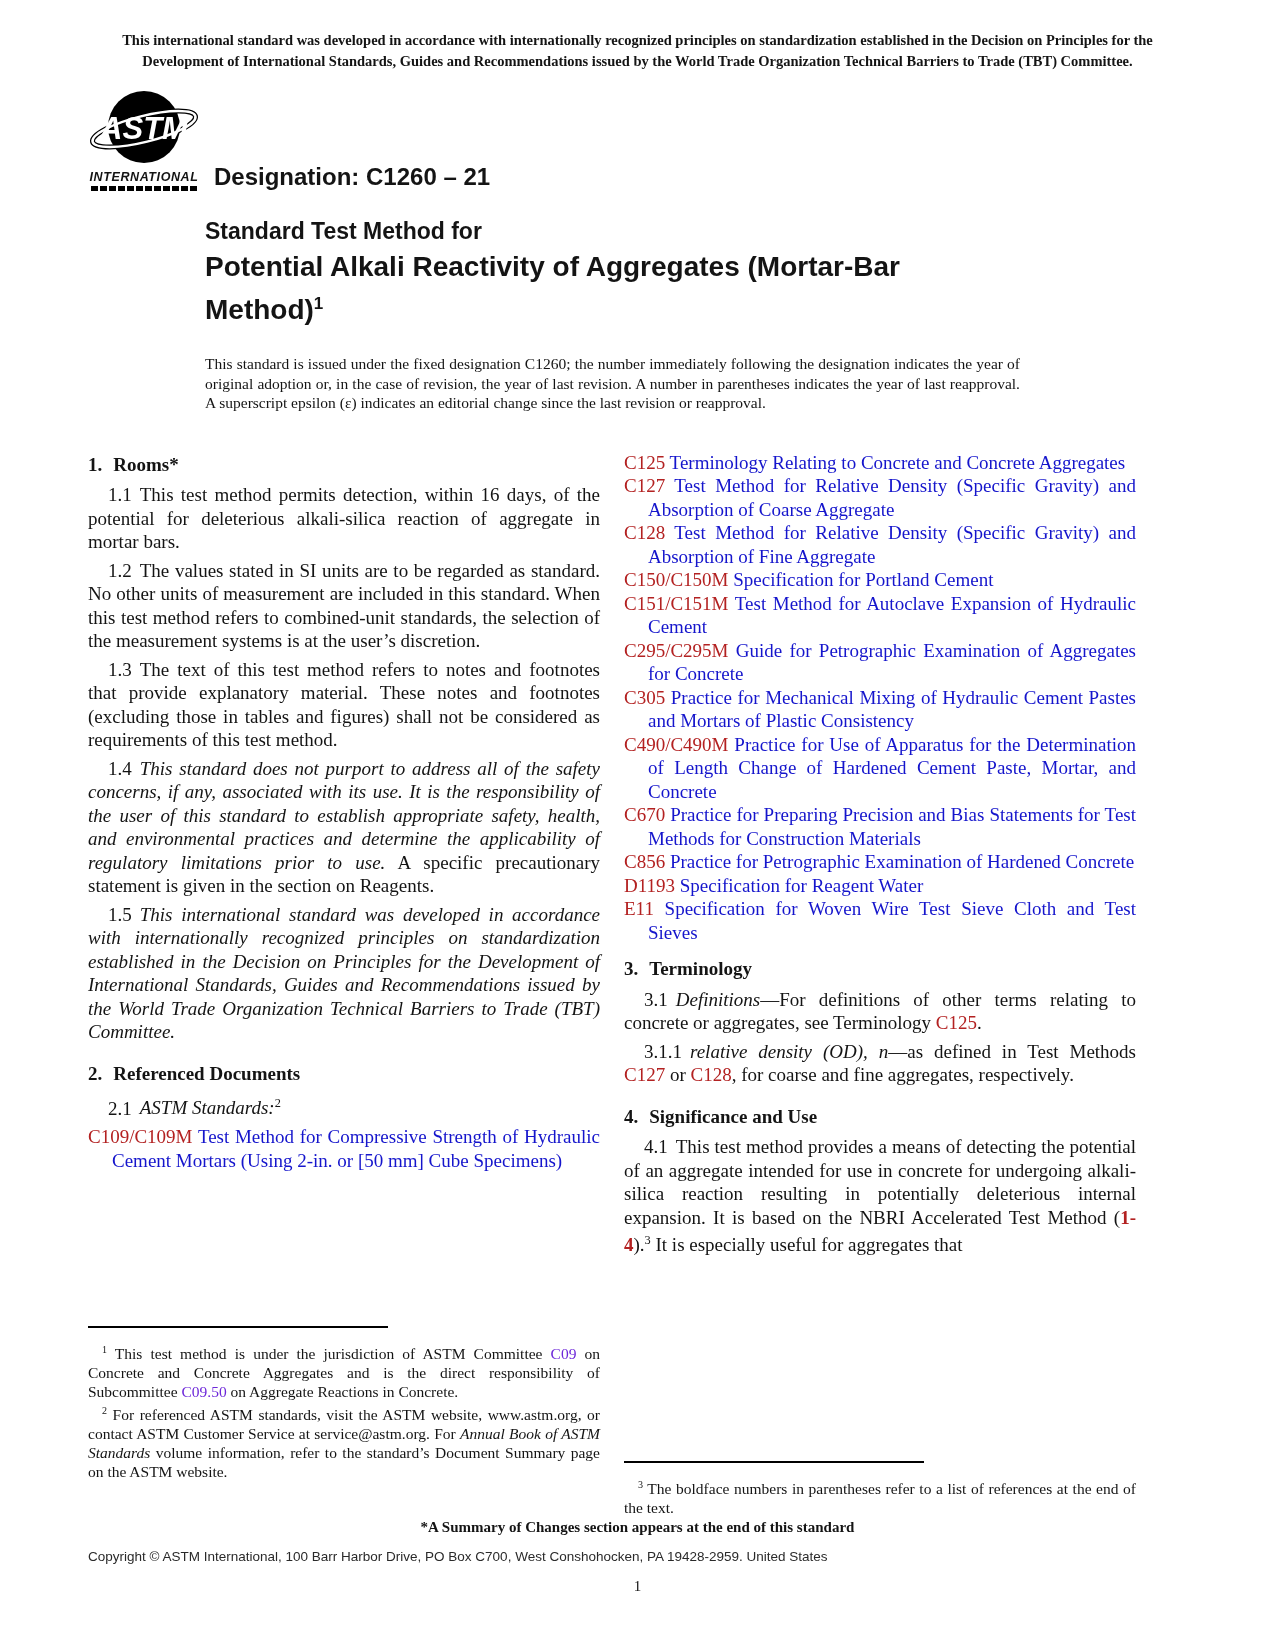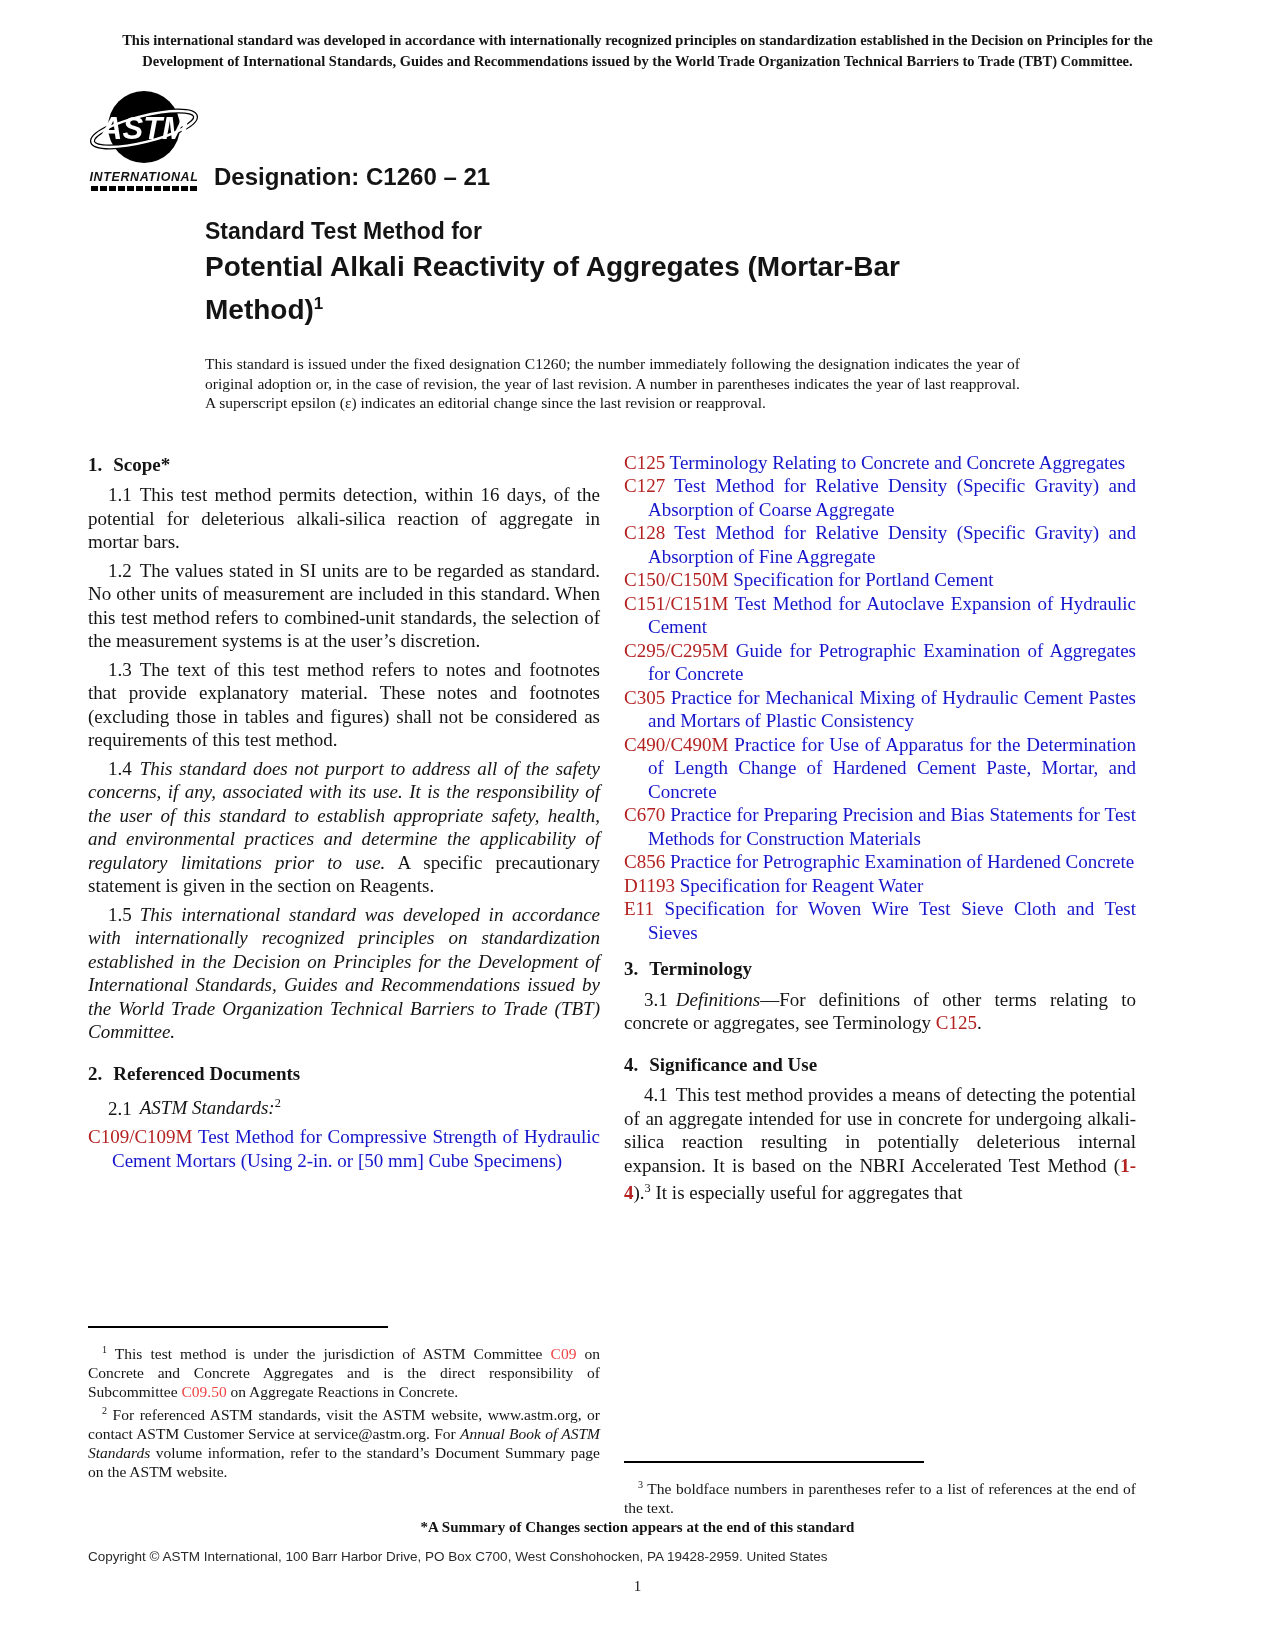--- a/index.html
+++ b/index.html
@@ -77,21 +77,21 @@
   h3.sec-head:first-child { margin-top: 2px; }
   h3.sec-head .sec-num { margin-right: 11px; }
   .col p { margin: 0 0 5px 0; text-indent: 20px; }
   .pnum { margin-right: 8px; }
   .ital { font-style: italic; }
   .ref {
     margin: 0; padding-left: 24px; text-indent: -24px; text-align: justify;
   }
   .ref-code { color: #b32121; }
   .ref-title { color: #1515cc; }
-  .link-blue { color: #ef4444; }
+  .link-blue { color: #6d28d9; }
   .link-red { color: #b32121; }
   .ref-bold-red { color: #b32121; font-weight: bold; }
   .footnotes {
     margin-top: auto;
     font-size: 15.5px;
     line-height: 19px;
     text-align: justify;
   }
   .footnotes.left-fn { margin-bottom: 36px; }
   .fn-rule { width: 300px; border-top: 2.5px solid #000; margin: 0 0 12px 0; }
@@ -133,21 +133,21 @@
 <div class="title-block">
   <div class="title-kicker">Standard Test Method for</div>
   <div class="title-main"><span>Potential Alkali Reactivity of Aggregates (Mortar-Bar Method)</span><sup>1</sup></div>
 </div>
 
 <div class="issued-note">This standard is issued under the fixed designation C1260; the number immediately following the designation indicates the year of original adoption or, in the case of revision, the year of last revision. A number in parentheses indicates the year of last reapproval. A superscript epsilon (ε) indicates an editorial change since the last revision or reapproval.</div>
 
 <div class="columns">
 
   <div class="col">
-    <h3 class="sec-head"><span class="sec-num">1.</span><span>Scope*</span></h3>
+    <h3 class="sec-head"><span class="sec-num">1.</span><span>Rooms*</span></h3>
 
     <p><span class="pnum">1.1</span><span>This test method permits detection, within 16 days, of the potential for deleterious alkali-silica reaction of aggregate in mortar bars.</span></p>
     <p><span class="pnum">1.2</span><span>The values stated in SI units are to be regarded as standard. No other units of measurement are included in this standard. When this test method refers to combined-unit standards, the selection of the measurement systems is at the user’s discretion.</span></p>
     <p><span class="pnum">1.3</span><span>The text of this test method refers to notes and footnotes that provide explanatory material. These notes and footnotes (excluding those in tables and figures) shall not be considered as requirements of this test method.</span></p>
     <p><span class="pnum">1.4</span><span class="ital">This standard does not purport to address all of the safety concerns, if any, associated with its use. It is the responsibility of the user of this standard to establish appropriate safety, health, and environmental practices and determine the applicability of regulatory limitations prior to use.</span><span> A specific precautionary statement is given in the section on Reagents.</span></p>
     <p><span class="pnum">1.5</span><span class="ital">This international standard was developed in accordance with internationally recognized principles on standardization established in the Decision on Principles for the Development of International Standards, Guides and Recommendations issued by the World Trade Organization Technical Barriers to Trade (TBT) Committee.</span></p>
 
     <h3 class="sec-head"><span class="sec-num">2.</span><span>Referenced Documents</span></h3>
 
     <p><span class="pnum">2.1</span><span class="ital">ASTM Standards:</span><sup>2</sup></p>
@@ -172,20 +172,21 @@
     <div class="ref"><span class="ref-code">C490/C490M</span> <span class="ref-title">Practice for Use of Apparatus for the Determination of Length Change of Hardened Cement Paste, Mortar, and Concrete</span></div>
     <div class="ref"><span class="ref-code">C670</span> <span class="ref-title">Practice for Preparing Precision and Bias Statements for Test Methods for Construction Materials</span></div>
     <div class="ref"><span class="ref-code">C856</span> <span class="ref-title">Practice for Petrographic Examination of Hardened Concrete</span></div>
     <div class="ref"><span class="ref-code">D1193</span> <span class="ref-title">Specification for Reagent Water</span></div>
     <div class="ref"><span class="ref-code">E11</span> <span class="ref-title">Specification for Woven Wire Test Sieve Cloth and Test Sieves</span></div>
 
     <h3 class="sec-head"><span class="sec-num">3.</span><span>Terminology</span></h3>
 
     <p><span class="pnum">3.1</span><span class="ital">Definitions</span><span>—For definitions of other terms relating to concrete or aggregates, see Terminology </span><span class="link-red">C125</span><span>.</span></p>
 
+    <p><span class="pnum">3.1.1</span><span class="ital">relative density (OD), n</span><span>—as defined in Test Methods </span><span class="link-red">C127</span><span> or </span><span class="link-red">C128</span><span>, for coarse and fine aggregates, respectively.</span></p>
 
     <h3 class="sec-head"><span class="sec-num">4.</span><span>Significance and Use</span></h3>
 
     <p><span class="pnum">4.1</span><span>This test method provides a means of detecting the potential of an aggregate intended for use in concrete for undergoing alkali-silica reaction resulting in potentially deleterious internal expansion. It is based on the NBRI Accelerated Test Method (</span><span class="ref-bold-red">1-4</span><span>).</span><sup>3</sup><span> It is especially useful for aggregates that</span></p>
 
     <div class="footnotes">
       <div class="fn-rule"></div>
       <p><sup>3</sup><span> The boldface numbers in parentheses refer to a list of references at the end of the text.</span></p>
     </div>
   </div>

